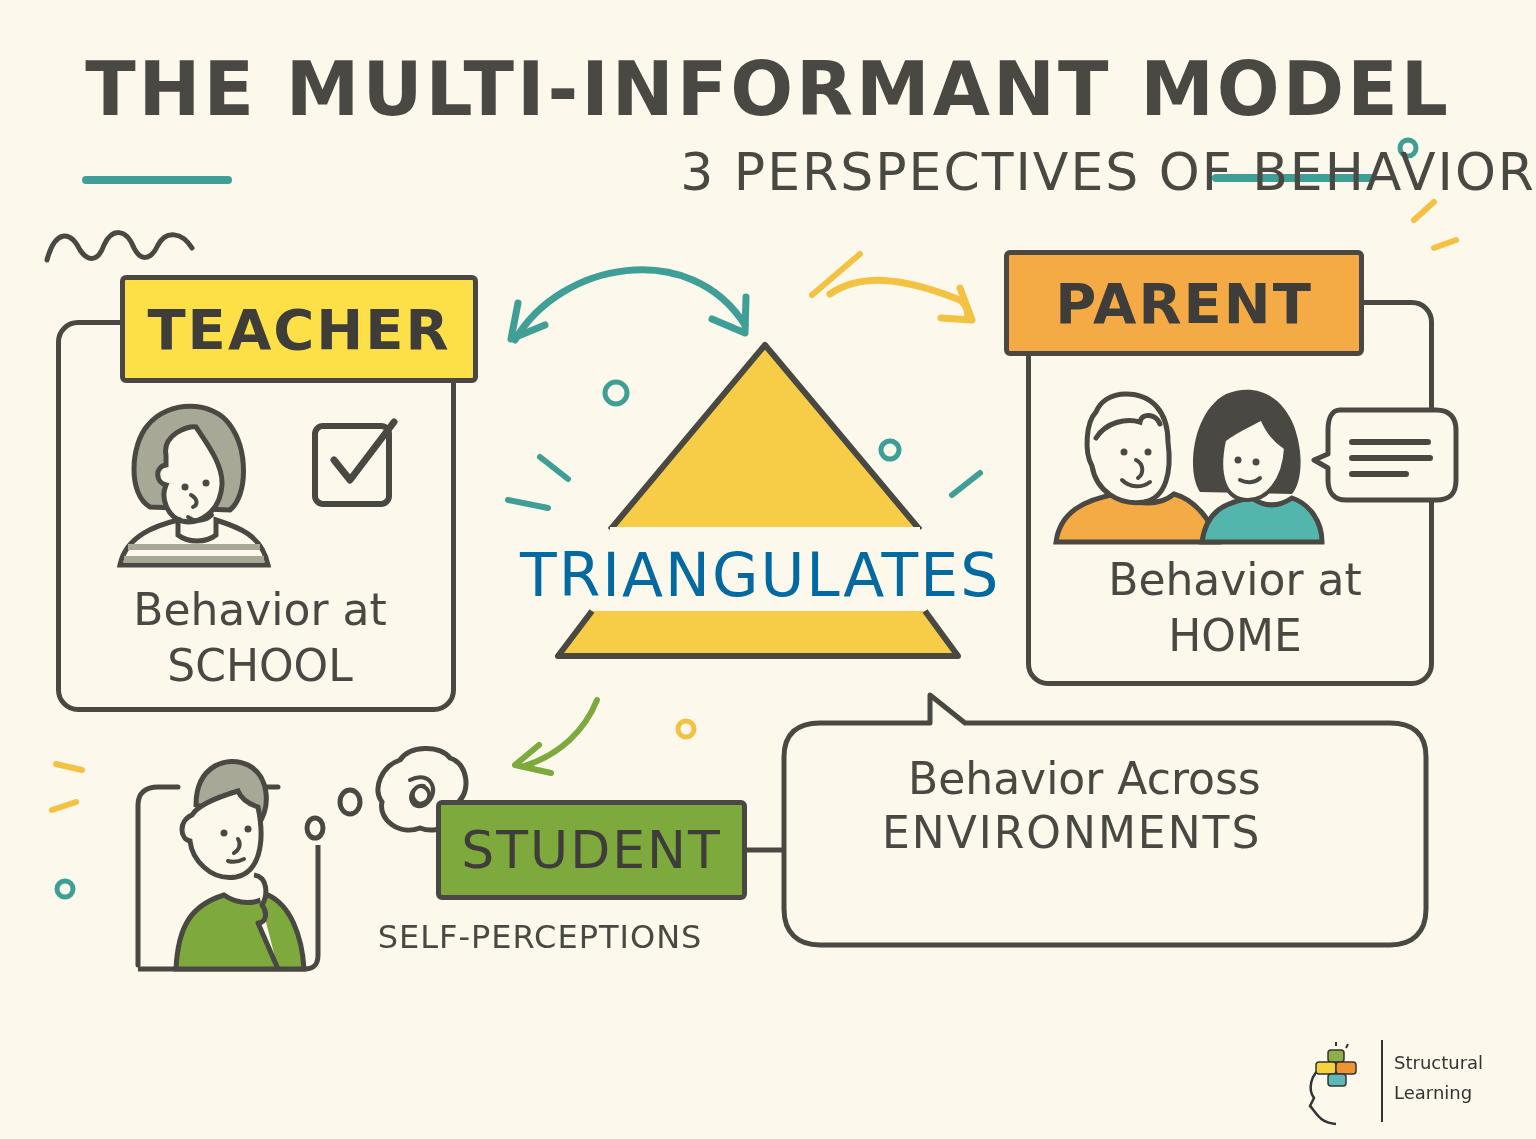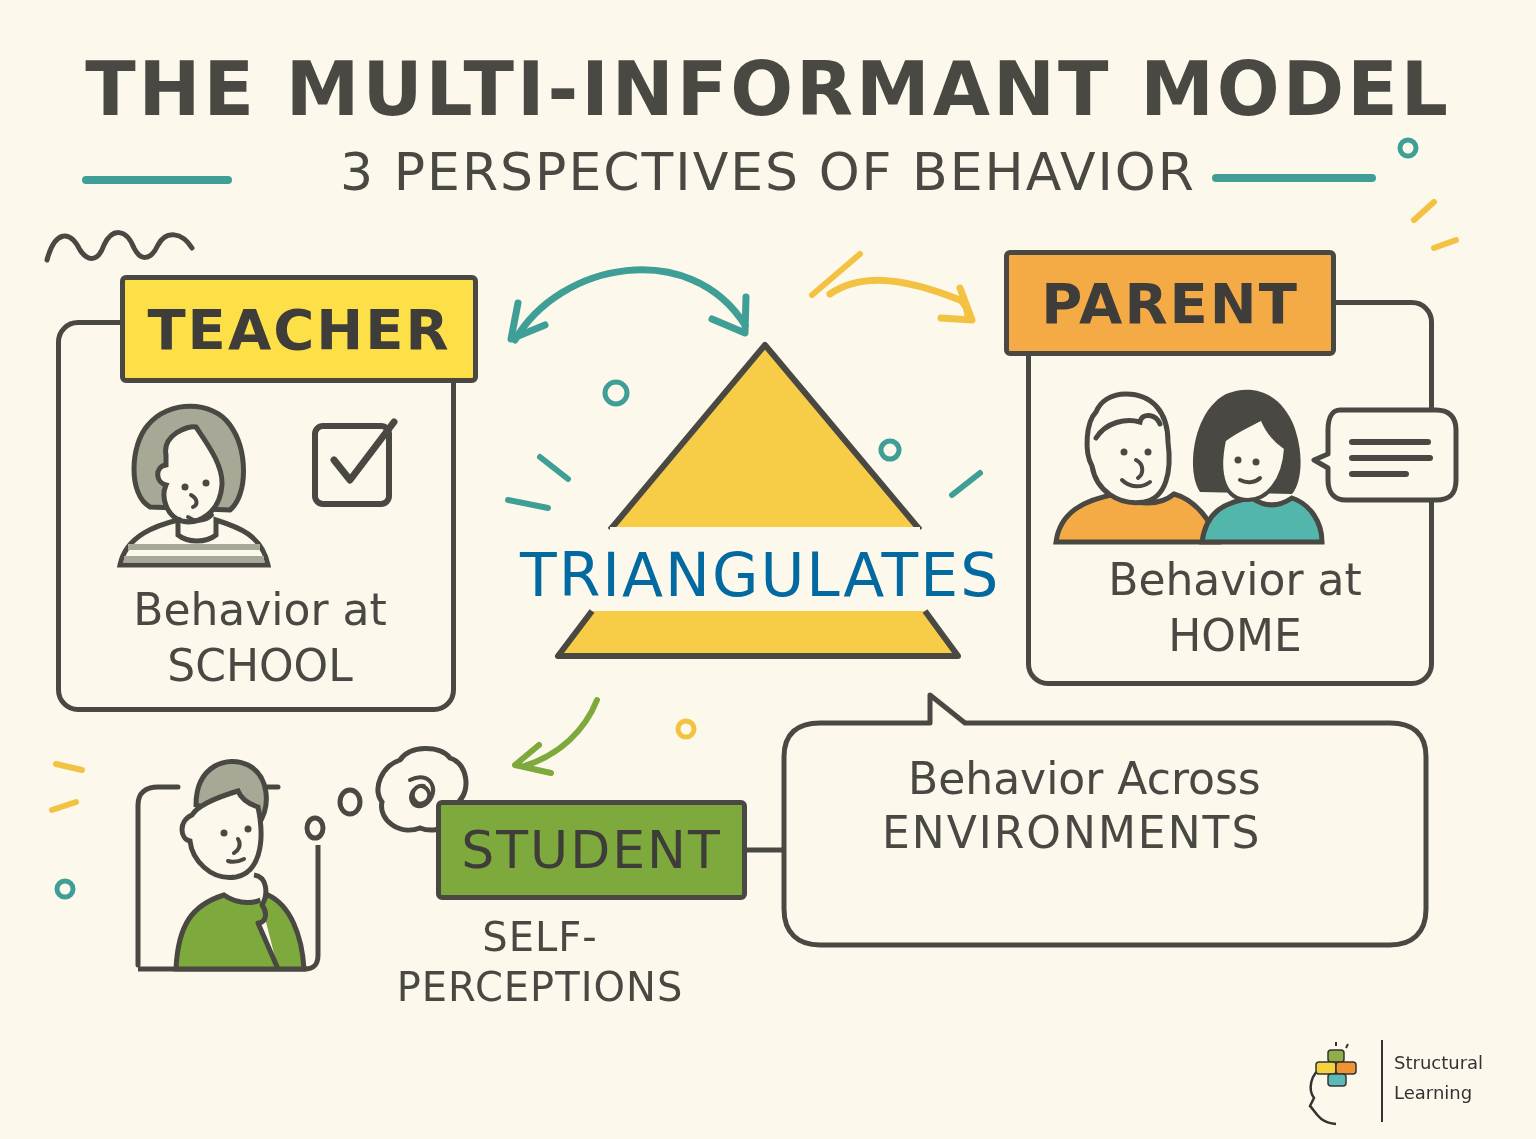--- a/index.html
+++ b/index.html
@@ -1,19 +1,19 @@
 <!DOCTYPE html>
 <html><head>
 <meta charset="utf-8">
 <style>
   html,body{margin:0;padding:0;}
   body{width:1536px;height:1139px;background:#fcf9ec;position:relative;overflow:hidden;font-family:"DejaVu Sans","Liberation Sans",sans-serif;color:#4a4843;}
   .abs{position:absolute;}
   .title{left:0;width:1536px;top:52px;text-align:center;font-size:74px;font-weight:bold;letter-spacing:3px;color:#4a4843;line-height:1;}
-  .subtitle{left:0;width:1536px;top:146px;text-align:center;font-size:52px;letter-spacing:2px;color:#4a4843;line-height:1;}
+  .subtitle{left:0;width:1536px;top:146px;text-align:right;font-size:52px;letter-spacing:2px;color:#4a4843;line-height:1;}
   .card{border:5px solid #4a4843;border-radius:22px;background:#fcf9ec;box-sizing:border-box;}
   .label{border:5px solid #4a4843;border-radius:6px;box-sizing:border-box;display:flex;align-items:center;justify-content:center;font-weight:bold;font-size:56px;letter-spacing:2px;color:#3e3d3a;}
   .caption{text-align:center;font-size:44px;line-height:56px;color:#4a4843;}
   svg{overflow:visible;}
 </style>
 </head>
 <body>
 
 <svg class="abs" style="left:0;top:0" width="1536" height="1139">
 
@@ -69,21 +69,21 @@
 <svg class="abs" style="left:310px;top:418px" width="90" height="90" viewBox="0 0 90 90">
   <rect x="5" y="8" width="74" height="78" rx="8" fill="none" stroke="#4a4843" stroke-width="6"></rect>
   <path d="M24 42 L40 62 L84 4" fill="none" stroke="#4a4843" stroke-width="7" stroke-linecap="round" stroke-linejoin="round"></path>
 </svg>
 <div class="abs caption" style="left:70px;top:582px;width:380px;">
   <div>Behavior at</div>
   <div>SCHOOL</div>
 </div>
 
 <div class="abs card" style="left:1026px;top:300px;width:408px;height:386px;"></div>
-<div class="abs label" style="left:1004px;top:250px;width:332px;height:106px;background:#f5ab45;">PARENT</div>
+<div class="abs label" style="left:1004px;top:250px;width:360px;height:106px;background:#f5ab45;">PARENT</div>
 <svg class="abs" style="left:1056px;top:382px" width="268" height="162" viewBox="0 0 268 162">
   <path d="M0 160 C4 130,28 118,60 112 C80 124,104 124,118 112 C140 118,156 140,162 160 Z" fill="#f5ab45" stroke="#4a4843" stroke-width="5"></path>
   <path d="M146 160 C150 130,168 120,196 116 C210 126,224 124,236 116 C254 122,266 140,266 160 Z" fill="#52b6ad" stroke="#4a4843" stroke-width="5"></path>
   <path d="M144 110 C130 90,136 30,170 12 C200 0,226 14,238 44 C248 72,246 100,236 112 Z" fill="#4a4843"></path>
   <path d="M168 58 C180 48,196 42,206 36 C212 52,224 62,230 66 C228 100,210 118,192 118 C170 118,160 96,168 58 Z" fill="#fcf9ec" stroke="#4a4843" stroke-width="4"></path>
   <circle cx="182" cy="78" r="3.5" fill="#4a4843"></circle>
     <circle cx="200" cy="80" r="3.5" fill="#4a4843"></circle>
   <path d="M184 98 C192 102,200 100,204 96" fill="none" stroke="#4a4843" stroke-width="4" stroke-linecap="round"></path>
   <path d="M40 30 C30 40,28 70,36 84 C40 108,62 124,88 120 C110 116,116 90,112 60 C112 30,96 12,70 12 C54 12,44 20,40 30 Z" fill="#fcf9ec" stroke="#4a4843" stroke-width="5"></path>
   <path d="M40 56 C50 40,70 36,84 40 C86 30,100 32,104 42" fill="none" stroke="#4a4843" stroke-width="5" stroke-linecap="round"></path>
@@ -124,21 +124,21 @@
   <path d="M110 116 C116 118,122 116,126 114" fill="none" stroke="#4a4843" stroke-width="4" stroke-linecap="round"></path>
   <path d="M136 130 C150 132,150 150,144 160 C150 168,148 178,140 178 L160 224" fill="#fcf9ec" stroke="#4a4843" stroke-width="5" stroke-linejoin="round"></path>
 </svg>
 <svg class="abs" style="left:300px;top:740px" width="180" height="110" viewBox="0 0 180 110">
   <ellipse cx="15" cy="88" rx="8" ry="10" fill="none" stroke="#4a4843" stroke-width="5"></ellipse>
   <ellipse cx="50" cy="62" rx="10" ry="12" fill="none" stroke="#4a4843" stroke-width="5"></ellipse>
   <path d="M100 20 C110 5,140 5,150 18 C168 24,170 50,160 60 C164 80,140 96,120 88 C100 96,78 80,82 62 C72 48,82 26,100 20 Z" fill="#fcf9ec" stroke="#4a4843" stroke-width="5"></path>
   <path d="M110 40 C130 30,140 50,128 62 C116 74,104 58,116 48 C126 40,138 60,120 64 C108 60,112 44,124 46" fill="none" stroke="#4a4843" stroke-width="4" stroke-linecap="round"></path>
 </svg>
 <div class="abs label" style="left:436px;top:800px;width:311px;height:100px;background:#7ea93c;font-weight:normal;font-size:52px;">STUDENT</div>
-<div class="abs" style="left:340px;top:912px;width:400px;text-align:center;font-size:40px;letter-spacing:1px;color:#4a4843;line-height:50px;">SELF-PERCEPTIONS</div>
+<div class="abs" style="left:340px;top:912px;width:400px;text-align:center;font-size:32px;letter-spacing:1px;color:#4a4843;line-height:50px;">SELF-PERCEPTIONS</div>
 
 <svg class="abs" style="left:780px;top:685px" width="652" height="265" viewBox="0 0 652 265">
   <path d="M40 38 L150 38 L150 10 L185 38 L610 38 C632 38,646 48,646 72 L646 224 C646 248,632 260,610 260 L40 260 C18 260,4 248,4 224 L4 72 C4 48,18 38,40 38 Z" fill="#fcf9ec" stroke="#4a4843" stroke-width="5" stroke-linejoin="round"></path>
 </svg>
 <div class="abs" style="left:790px;top:752px;width:640px;color:#4a4843;font-size:44px;line-height:54px;">
   <div style="padding-left:118px;">Behavior Across</div>
   <div style="padding-left:92px;letter-spacing:2px;">ENVIRONMENTS</div>
 </div>
 
 <svg class="abs" style="left:1300px;top:1038px" width="80" height="90" viewBox="0 0 80 90">

